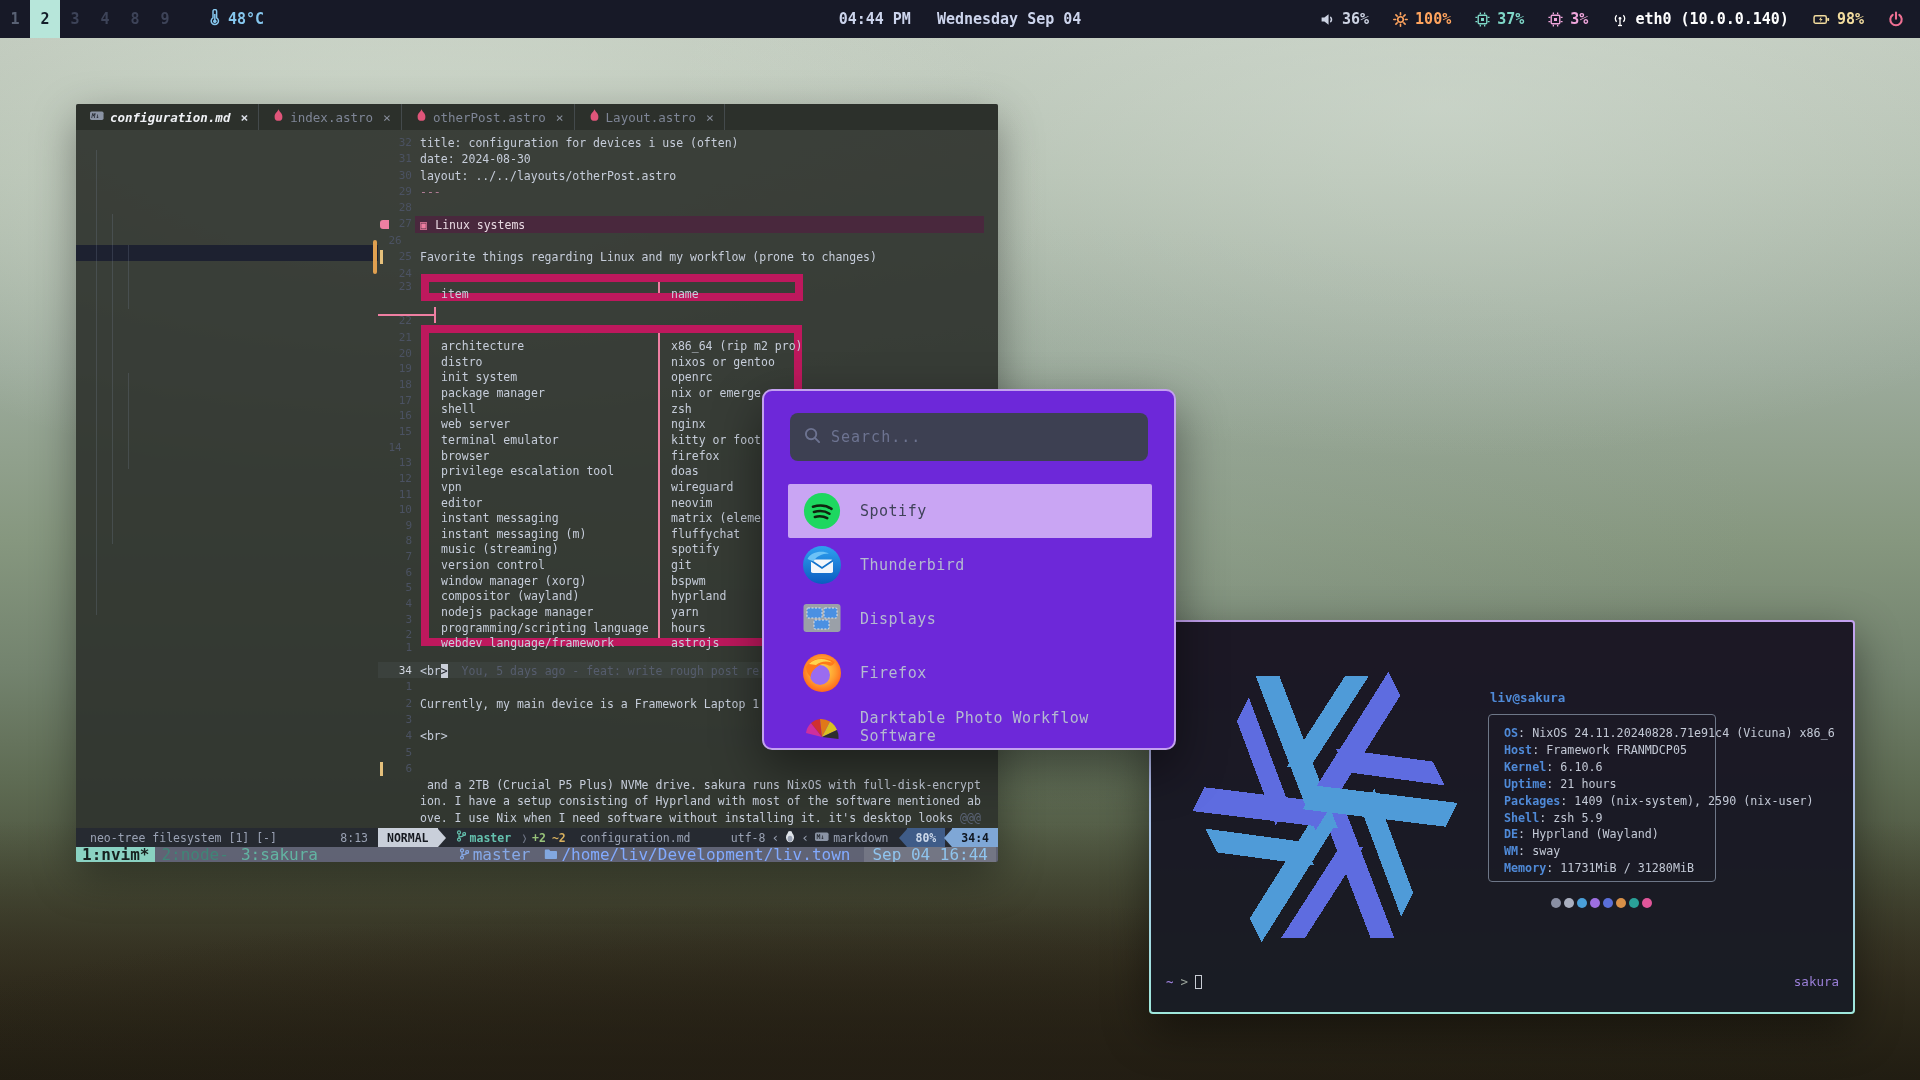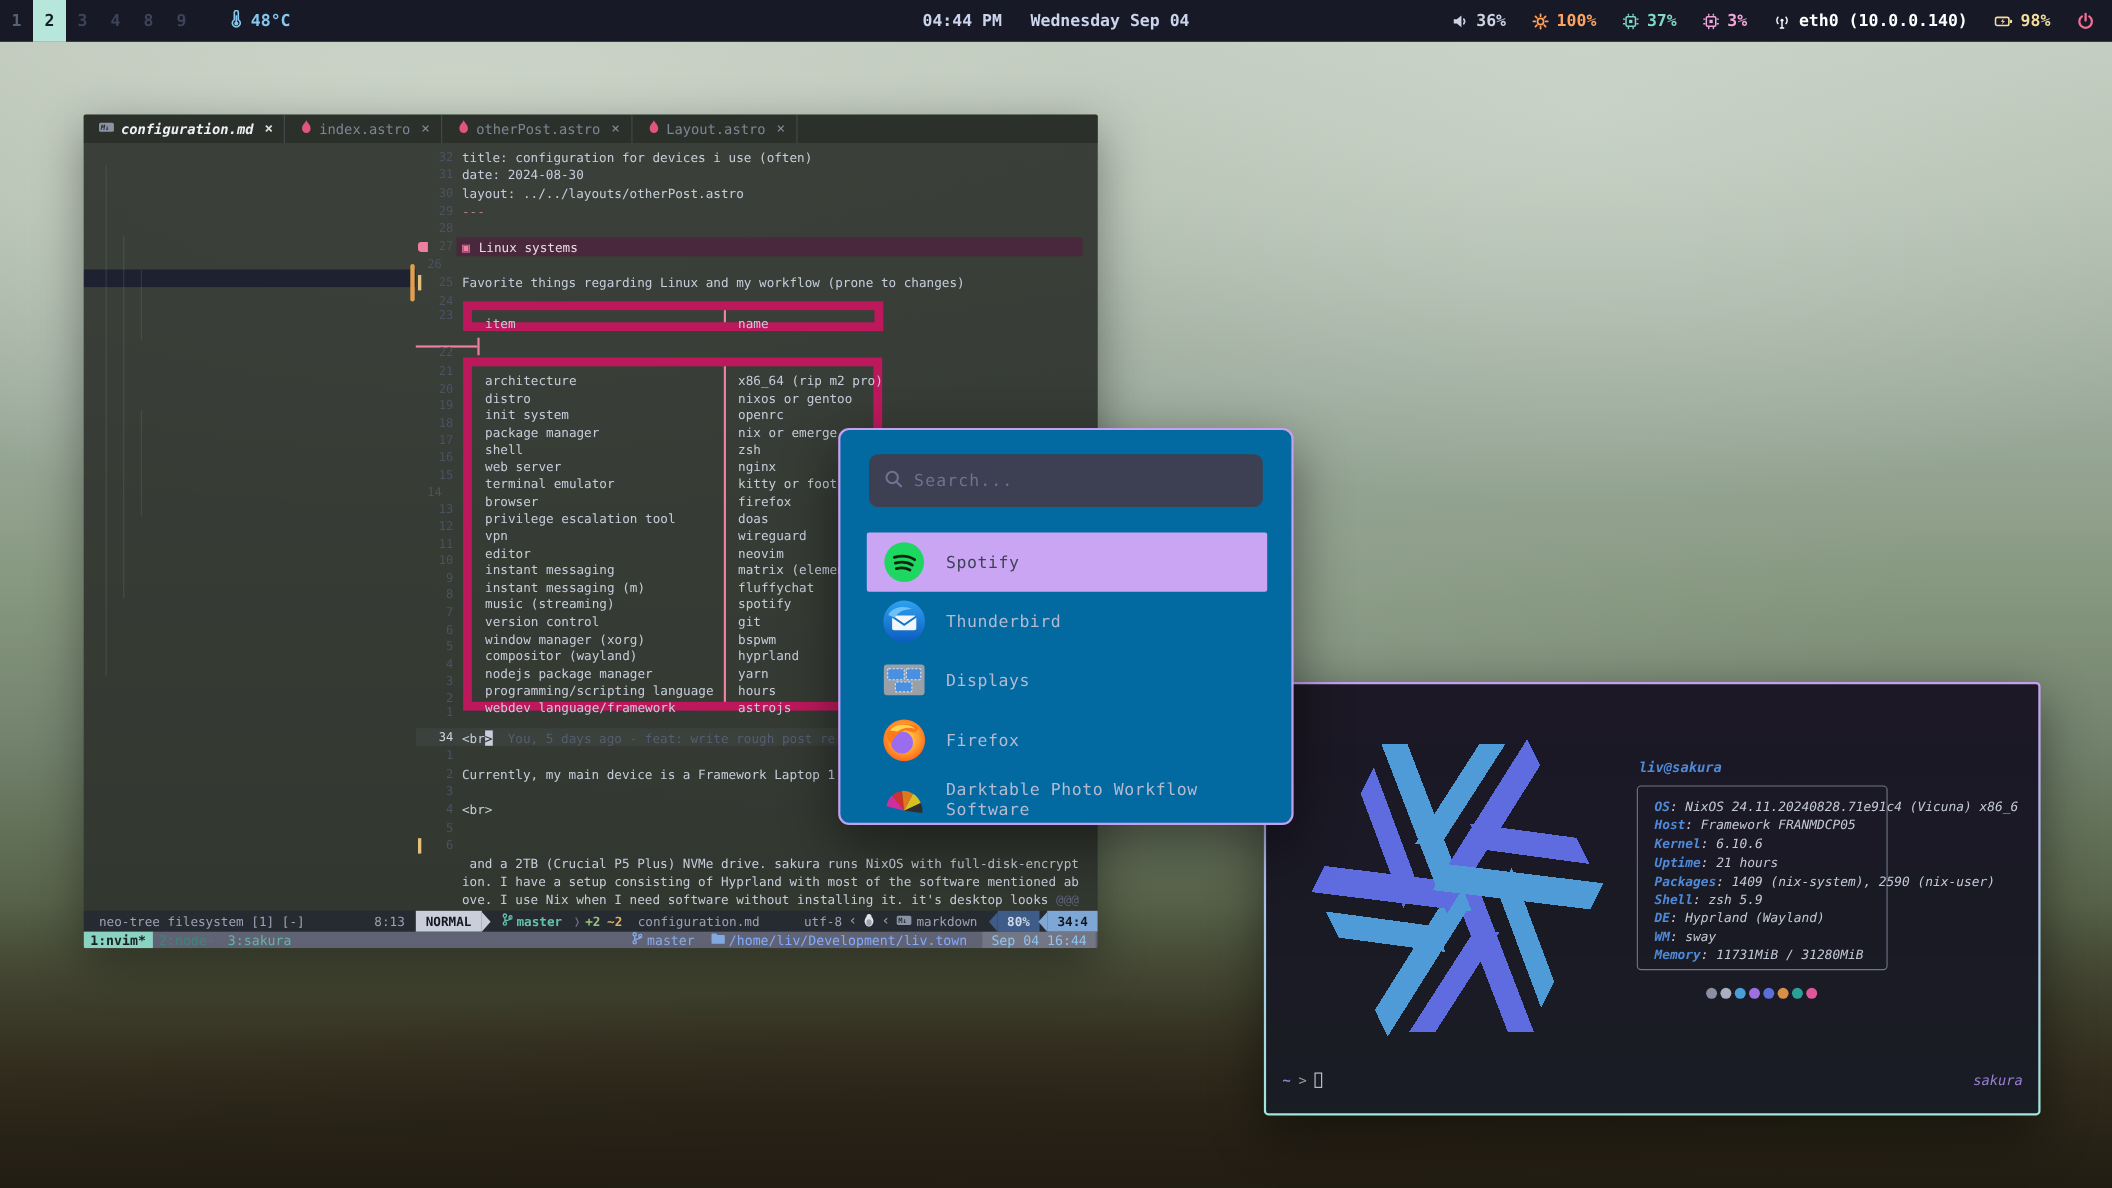--- a/index.html
+++ b/index.html
@@ -88,50 +88,50 @@
   .chev { color:#6e7585; margin:0 4px; }
   .added { color:#98c379; font-weight:bold; }
   .changed { color:#d8b05e; font-weight:bold; margin-left:6px; }
   .fname { margin-left:14px; }
   .lua-right { margin-left:auto; display:flex; align-items:center; }
   .sep-l { color:#9aa2b4; font-size:13px; margin:0 6px; }
   .ftype { display:flex; align-items:center; gap:4px; margin-right:10px; }
 
   
   .tmuxbar { height:15px; flex:0 0 auto; background:rgba(110,112,136,.78); display:flex; align-items:center;
-    font-size:12px; color:#2f4a44; }
+    font-size:16px; color:#2f4a44; }
   .twin { padding:0 6px; height:15px; display:flex; align-items:center; }
   .twin.active { background:#8ad2c2; color:#17211f; font-weight:bold; }
   .twin.w2 { color:#3f8577; }
   .twin.w3 { color:#62b4a2; }
   .tmux-right { margin-left:auto; display:flex; align-items:center; gap:14px; color:#86a9e8; padding-right:2px; }
   .tmux-right .dt { background:rgba(255,255,255,.12); padding:0 8px; height:15px; display:flex; align-items:center; color:#8fc4ee; }
   .tpath { display:flex; align-items:center; gap:4px; color:#82aaff; }
 
   
   .launcher { position:absolute; left:762px; top:389px; width:414px; height:361px; z-index:30;
-    background:#0369a1; border:2px solid #c3a1ef; border-radius:10px; overflow:hidden;
+    background:#6d28d9; border:2px solid #c3a1ef; border-radius:10px; overflow:hidden;
     box-shadow:0 18px 50px rgba(0,0,0,.45); }
   .searchbox { position:absolute; left:26px; top:22px; width:358px; height:48px; background:#3d4052;
     border-radius:8px; display:flex; align-items:center; padding:0 14px; gap:10px; }
   .searchbox input { background:transparent; border:none; outline:none; color:#c7cbe0;
     font-family:inherit; font-size:15px; letter-spacing:1px; width:100%; }
   .searchbox input::placeholder { color:#6d7391; }
   .lrow { position:absolute; left:24px; width:364px; height:54px; display:flex; align-items:center; gap:18px; padding-left:14px; }
   .lrow .llabel { font-size:15px; color:#b4bad0; letter-spacing:.5px; }
   .lrow.selected { background:#c9a5f3; border-radius:2px; }
   .lrow.selected .llabel { color:#3f4259; }
   .licon { width:40px; height:40px; flex:0 0 auto; display:flex; align-items:center; justify-content:center; }
 
   
   .terminal { position:absolute; left:1149px; top:620px; width:706px; height:394px; z-index:20;
     background:linear-gradient(180deg,#c3a1ef 0%,#a8c4e8 55%,#9fe8dc 100%); padding:2px; border-radius:4px;
     box-shadow:0 16px 46px rgba(0,0,0,.45); }
   .term-inner { position:relative; width:100%; height:100%; background:rgba(15,13,22,.93); border-radius:2px; overflow:hidden;
-    font-size:12px; color:#c3c9d6;font-style:italic; }
+    font-size:12px; color:#c3c9d6; }
   .nixlogo { position:absolute; left:28px; top:16px; }
   .userhost { position:absolute; left:339px; top:68px; color:#4f8ad8; font-weight:bold; font-size:12.5px; }
   .infobox { position:absolute; left:337px; top:92px; width:228px; height:168px; border:1px solid #6e7788; border-radius:4px; }
   .inforow { position:absolute; left:353px; white-space:nowrap; font-size:11.7px; }
   .inforow b { color:#4f8ad8; }
   .palette { position:absolute; left:400px; top:276px; display:flex; gap:3px; }
   .palette span { width:10px; height:10px; border-radius:50%; display:block; }
   .prompt { position:absolute; left:15px; top:352px; display:flex; align-items:center; gap:7px; font-size:12.5px; }
   .prompt .tilde { color:#9a7fd8; font-weight:bold; }
   .prompt .pchar { color:#9aa39a; }

